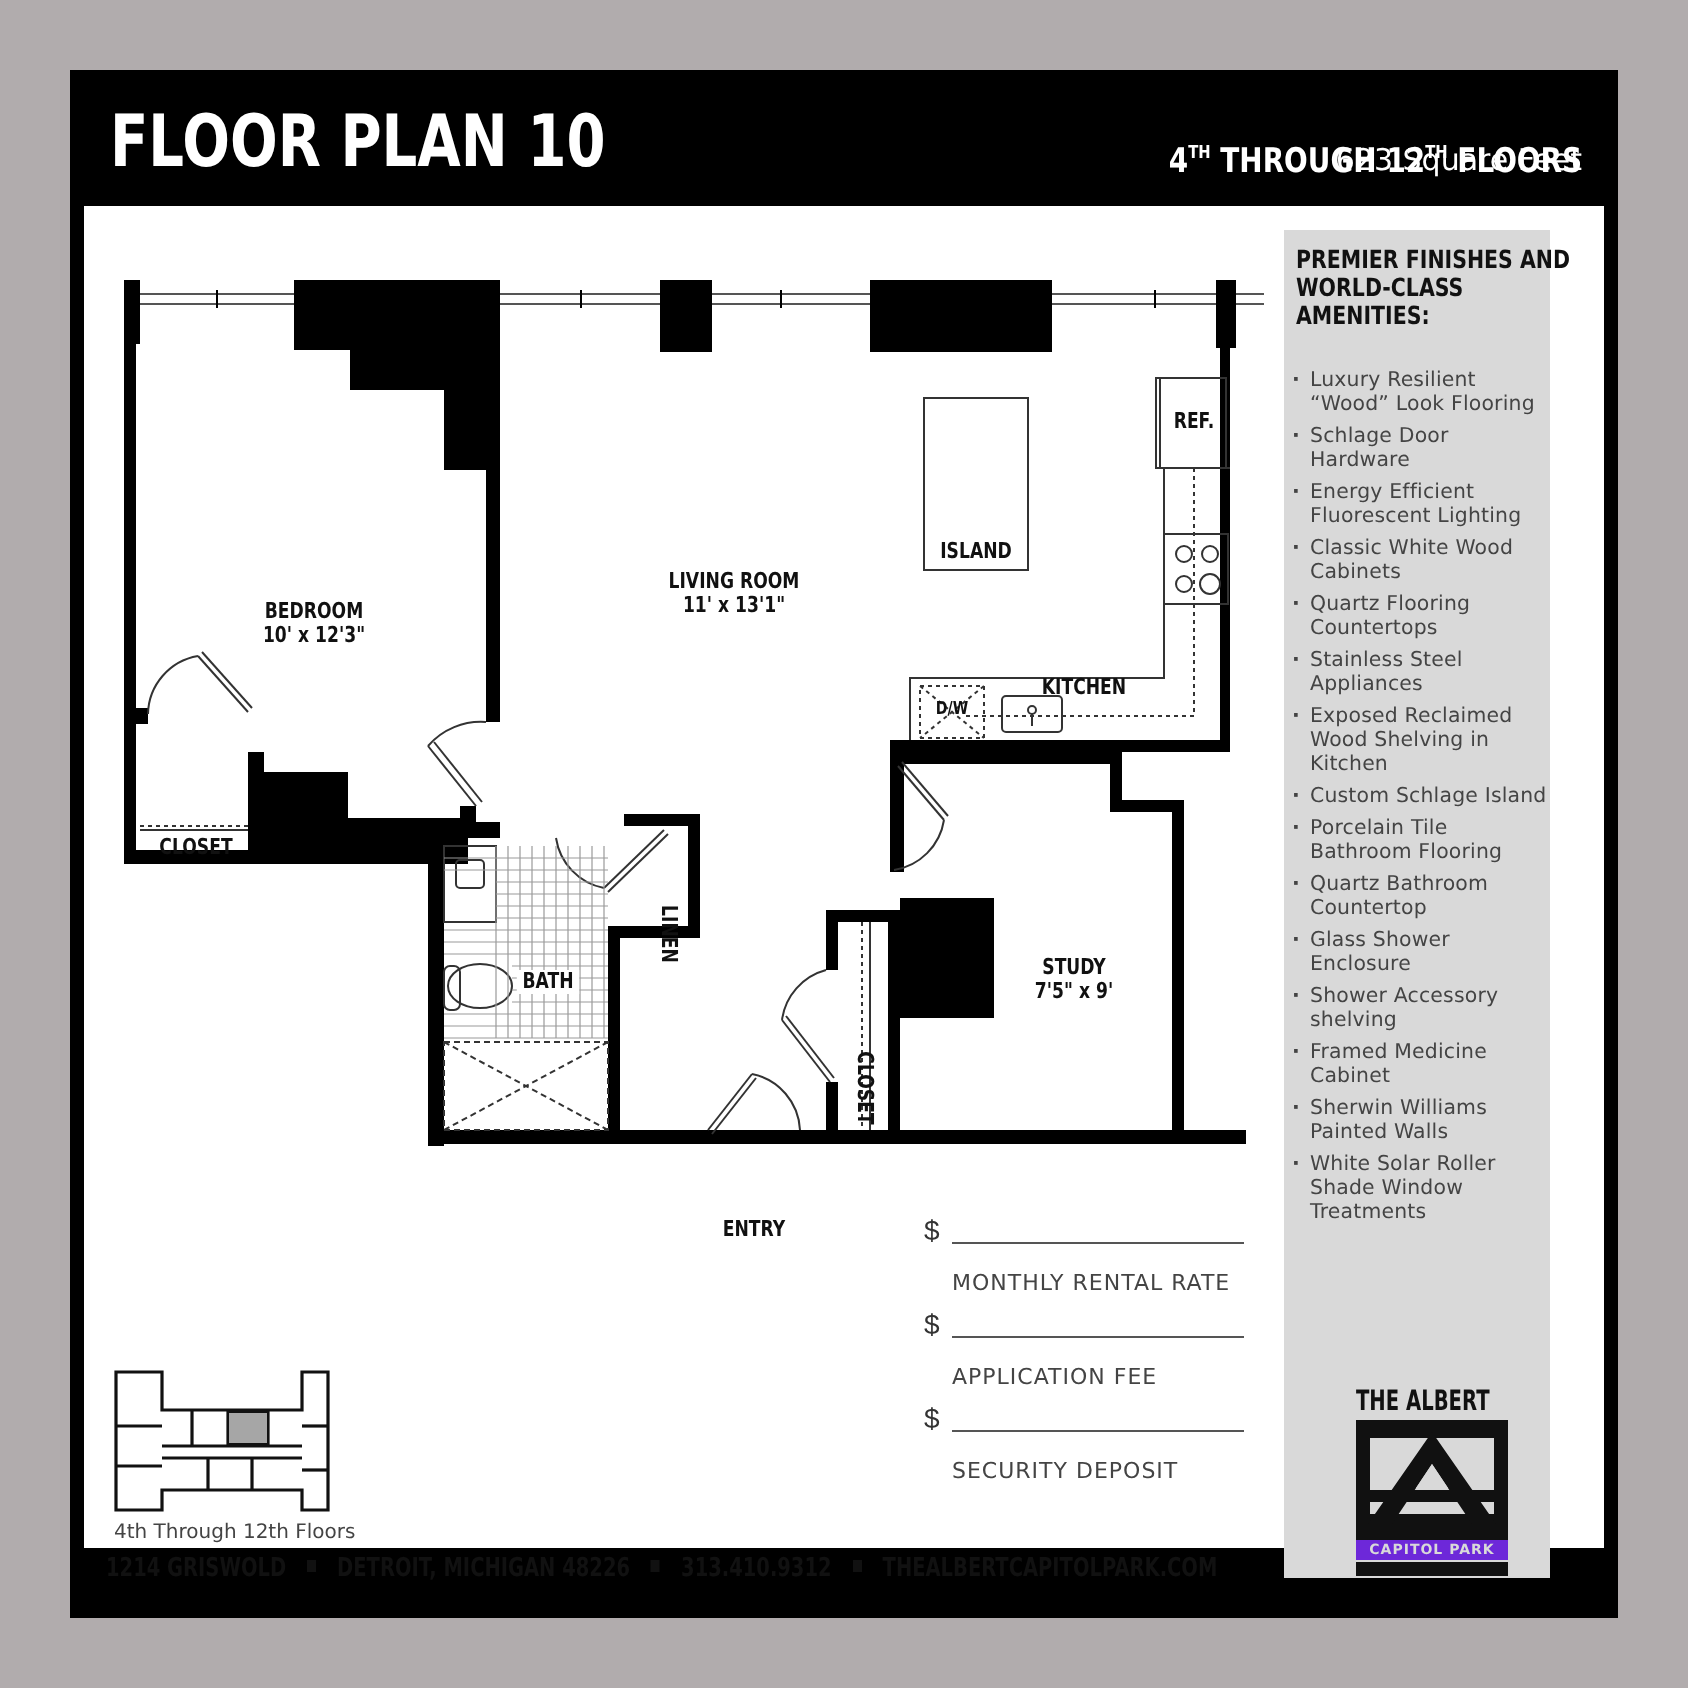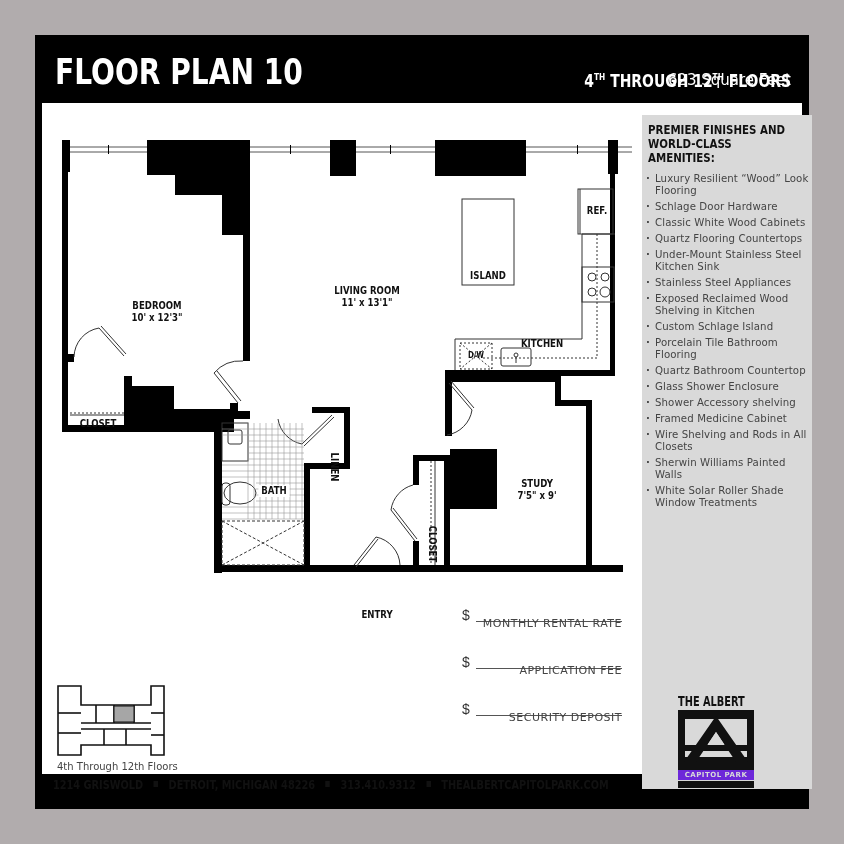--- a/index.html
+++ b/index.html
@@ -3,32 +3,32 @@
 <meta charset="utf-8">
 <style>
   html, body { margin:0; padding:0; }
   body { width:844px; height:844px; background:#b1acad; position:relative; overflow:hidden; font-family:"Liberation Sans", sans-serif; }
   .sheet { position:absolute; left:35px; top:35px; width:774px; height:774px; background:#000; }
   .header-title { position:absolute; left:20px; top:15px; color:#fff; font-family:"DejaVu Sans", sans-serif; font-weight:bold; font-size:36px; letter-spacing:0px; transform:scaleX(0.78); transform-origin:left top; line-height:44px; }
   .header-sqft { position:absolute; right:18px; top:12px; color:#fff; font-family:"DejaVu Sans", sans-serif; font-size:15px;margin-top:24px; }
   .header-floors { position:absolute; right:18px; top:36px; color:#fff; font-family:"DejaVu Sans", sans-serif; font-weight:bold; font-size:17px; transform:scaleX(0.82); transform-origin:right top; white-space:nowrap; }
   .header-floors sup { font-size:9px; vertical-align:7px; }
   .content { position:absolute; left:7px; top:68px; width:760px; height:671px; background:#fff; }
-  .amenities { position:absolute; left:600px; top:12px; width:170px; height:674px; background:#d9d9d9; }
+  .amenities { position:absolute; left:600px; top:12px; width:133px; height:674px; background:#d9d9d9; }
   .amen-title { margin:8px 0 0 6px; font-family:"DejaVu Sans", sans-serif; font-weight:bold; font-size:12.5px; line-height:14px; color:#111; transform:scaleX(0.82); transform-origin:left top; width:180px; }
-  .amen-list { list-style:none; margin:8px 0 0 0; padding:0 0 0 4px; }
+  .amen-list { list-style:none; margin:20px 0 0 0; padding:0 0 0 4px; }
   .amen-list li { position:relative; padding-left:9px; font-size:10.2px; line-height:12px; color:#444; margin-bottom:4px; font-family:"DejaVu Sans", sans-serif; letter-spacing:0.1px; }
   .amen-list li::before { content:"·"; position:absolute; left:0; top:0; font-weight:bold; }
   .logo { position:absolute; left:36px; top:578px; width:80px; }
   .footer { position:absolute; left:18px; top:742px; color:#111; font-family:"DejaVu Sans", sans-serif; font-weight:bold; font-size:13px; transform:scaleX(0.75); transform-origin:left top; white-space:nowrap; }
   .footer .sep { display:inline-block; width:6px; height:6px; background:#111; margin:0 14px; vertical-align:2px; }
   .fee { position:absolute; left:420px; width:160px; }
   .fee .dollar { position:absolute; left:0; top:-2px; font-size:14px; color:#333; }
   .fee .line { position:absolute; left:14px; top:12px; width:146px; border-top:1px solid #555; }
-  .fee .label { position:absolute; left:14px; top:8px; width:146px; text-align:right; font-size:11px; color:#444; letter-spacing:0.5px; font-family:"DejaVu Sans", sans-serif; }
+  .fee .label { position:absolute; left:14px; top:26px; width:146px; text-align:left; font-size:11px; color:#444; letter-spacing:0.5px; font-family:"DejaVu Sans", sans-serif; }
   .keyplan-caption { position:absolute; left:15px; top:658px; font-size:10px; color:#444; font-family:"DejaVu Sans", sans-serif; }
   .room-label { position:absolute; font-family:"DejaVu Sans", sans-serif; font-weight:bold; font-size:11px; text-align:center; color:#111; transform:scaleX(0.78); line-height:12px; white-space:nowrap; }
 </style>
 </head>
 <body>
 
 <div class="sheet">
   <div class="header-title">FLOOR PLAN 10</div>
   <div class="header-sqft">623 Square Feet</div>
   <div class="header-floors">
@@ -255,32 +255,31 @@
     <div class="keyplan-caption">4th Through 12th Floors</div>
 
     <div class="amenities">
       <div class="amen-title">
         <div>PREMIER FINISHES AND</div>
         <div>WORLD-CLASS AMENITIES:</div>
       </div>
       <ul class="amen-list">
         <li>Luxury Resilient “Wood” Look Flooring</li>
         <li>Schlage Door Hardware</li>
+        <li>Energy Efficient Fluorescent Lighting</li>
         <li>Classic White Wood Cabinets</li>
         <li>Quartz Flooring Countertops</li>
-        <li>Under-Mount Stainless Steel Kitchen Sink</li>
         <li>Stainless Steel Appliances</li>
         <li>Exposed Reclaimed Wood Shelving in Kitchen</li>
         <li>Custom Schlage Island</li>
         <li>Porcelain Tile Bathroom Flooring</li>
         <li>Quartz Bathroom Countertop</li>
         <li>Glass Shower Enclosure</li>
         <li>Shower Accessory shelving</li>
         <li>Framed Medicine Cabinet</li>
-        <li>Wire Shelving and Rods in All Closets</li>
         <li>Sherwin Williams Painted Walls</li>
         <li>White Solar Roller Shade Window Treatments</li>
       </ul>
 
       <div class="logo">
         <div style="font-family:'DejaVu Sans',sans-serif;font-weight:bold;font-size:14px;color:#111;transform:scaleX(0.7);transform-origin:left top;white-space:nowrap;width:110px;">THE ALBERT</div>
         <svg width="76" height="60" viewBox="0 0 76 60" style="display:block;margin-top:1px;">
           <rect x="0" y="0" width="76" height="60" fill="#111"></rect>
           <rect x="7" y="9" width="62" height="38" fill="#d9d9d9"></rect>
           <polygon points="38,6 70,52 58,52 38,22 18,52 6,52" fill="#111"></polygon>

